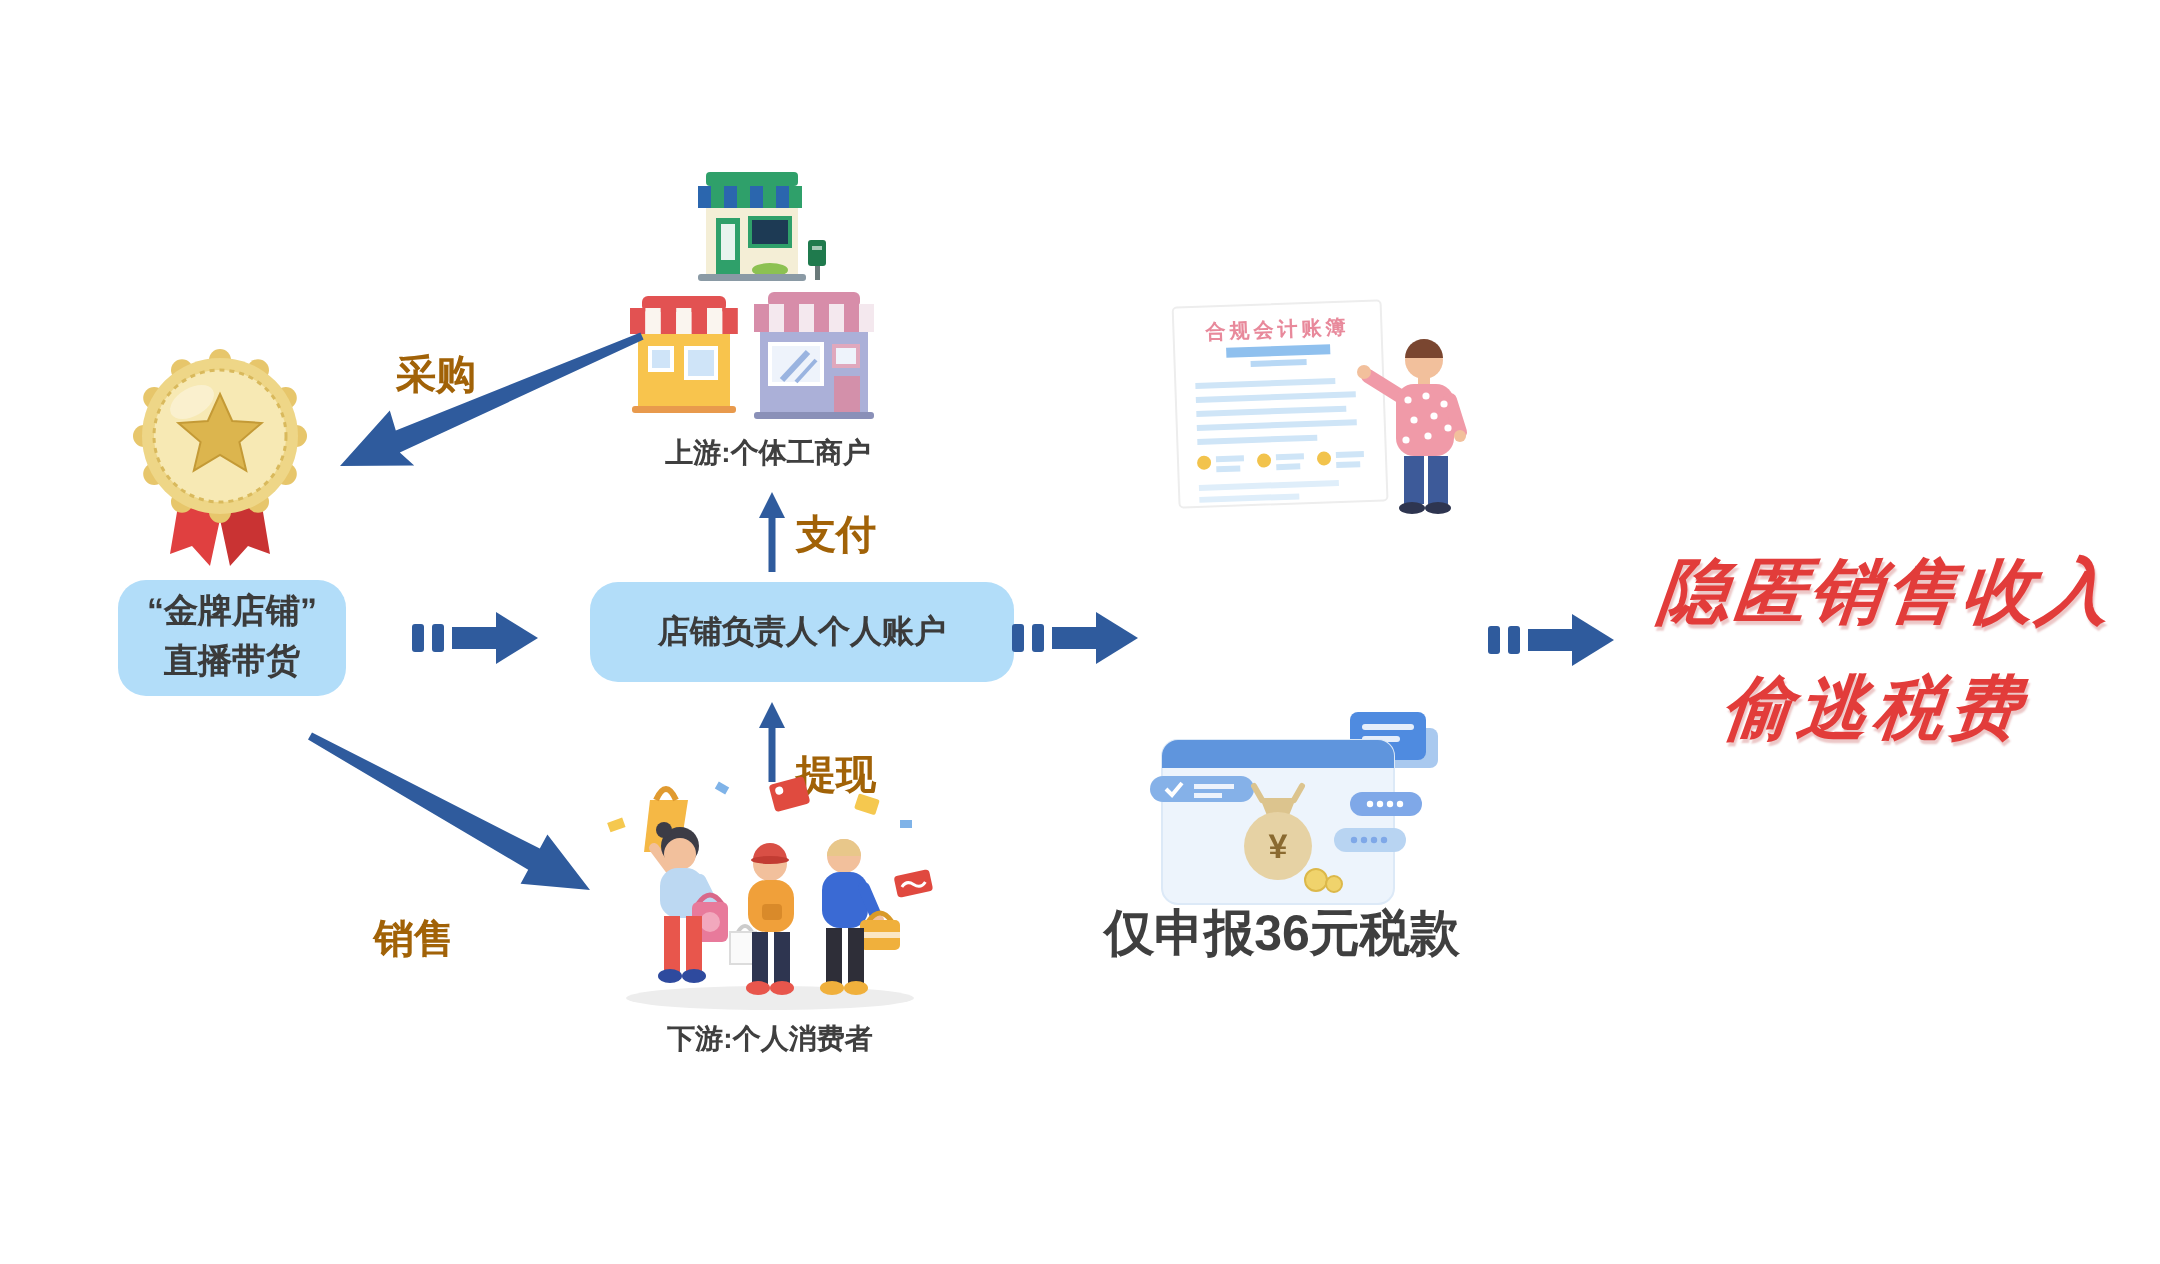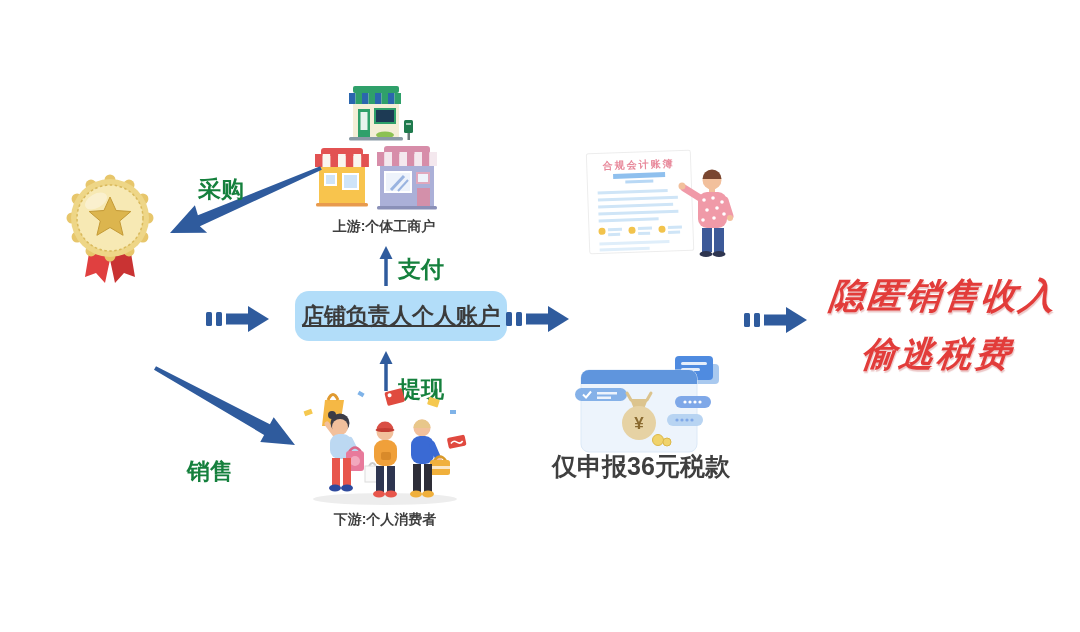--- a/index.html
+++ b/index.html
@@ -7,23 +7,23 @@
     position:relative;width:1080px;height:632px;background:#fff;overflow:hidden;
     font-family:"Liberation Sans","DejaVu Sans",sans-serif;color:#3f3f3f;
   }
   .abs{position:absolute;}
   .node-box{
     position:absolute;background:#b2ddf9;border-radius:14px;
     display:flex;flex-direction:column;align-items:center;justify-content:center;
     font-weight:700;color:#3b3b3b;text-align:center;
   }
   .node-left{left:59px;top:290px;width:114px;height:58px;font-size:17px;line-height:1.45;}
-  .node-center{left:295px;top:291px;width:212px;height:50px;font-size:22px;text-decoration:underline;}
+  .node-center{left:295px;top:291px;width:212px;height:50px;font-size:16px;}
   .edge-label{
-    position:absolute;font-weight:700;font-size:23px;color:#15803d;white-space:nowrap;text-align:center;
+    position:absolute;font-weight:700;font-size:20px;color:#a16207;white-space:nowrap;text-align:center;
   }
   .caption{
     position:absolute;font-weight:700;font-size:14px;color:#3f3f3f;
     width:220px;text-align:center;white-space:nowrap;
   }
   .conclusion{
     position:absolute;left:800px;top:272px;width:280px;text-align:center;
     color:#e23c3a;font-weight:900;font-style:italic;
     transform:skewX(-6deg);
     text-shadow:1px 2px 1px rgba(180,30,30,0.25);
@@ -52,20 +52,24 @@
       <circle cx="48" cy="7" r="5.5"></circle>
         <circle cx="67" cy="12.1" r="5.5"></circle>
         <circle cx="80.9" cy="26" r="5.5"></circle>
     </g>
     <circle cx="48" cy="45" r="39" fill="#eed687"></circle>
     <circle cx="48" cy="45" r="33" fill="#f7e9b4" stroke="#d9b95c" stroke-width="1.5" stroke-dasharray="2.5 2.5"></circle>
     <polygon fill="#dcb54e" stroke="#c49a36" stroke-width="1" points="48,24 54.1,37.5 68.8,38.5 57.7,48 61.1,62.3 48,54.5 34.9,62.3 38.3,48 27.2,38.5 41.9,37.5"></polygon>
     <ellipse cx="34" cy="28" rx="12" ry="7" fill="#ffffff" opacity="0.35" transform="rotate(-30 34 28)"></ellipse>
   </svg>
 
+  <div class="node-box node-left">
+    <div>“金牌店铺”</div>
+    <div>直播带货</div>
+  </div>
 
   <svg class="abs" style="left:313px;top:82px;" width="136" height="134" viewBox="0 0 136 134">
 
     <g>
       <rect x="40" y="4" width="46" height="7" rx="2" fill="#2fa06a"></rect>
       <g>
         <rect x="36" y="11" width="6.5" height="11" fill="#2b66ae"></rect>
           <rect x="42.5" y="11" width="6.5" height="11" fill="#2fa06a"></rect>
         <rect x="49" y="11" width="6.5" height="11" fill="#2b66ae"></rect>
           <rect x="55.5" y="11" width="6.5" height="11" fill="#2fa06a"></rect>

